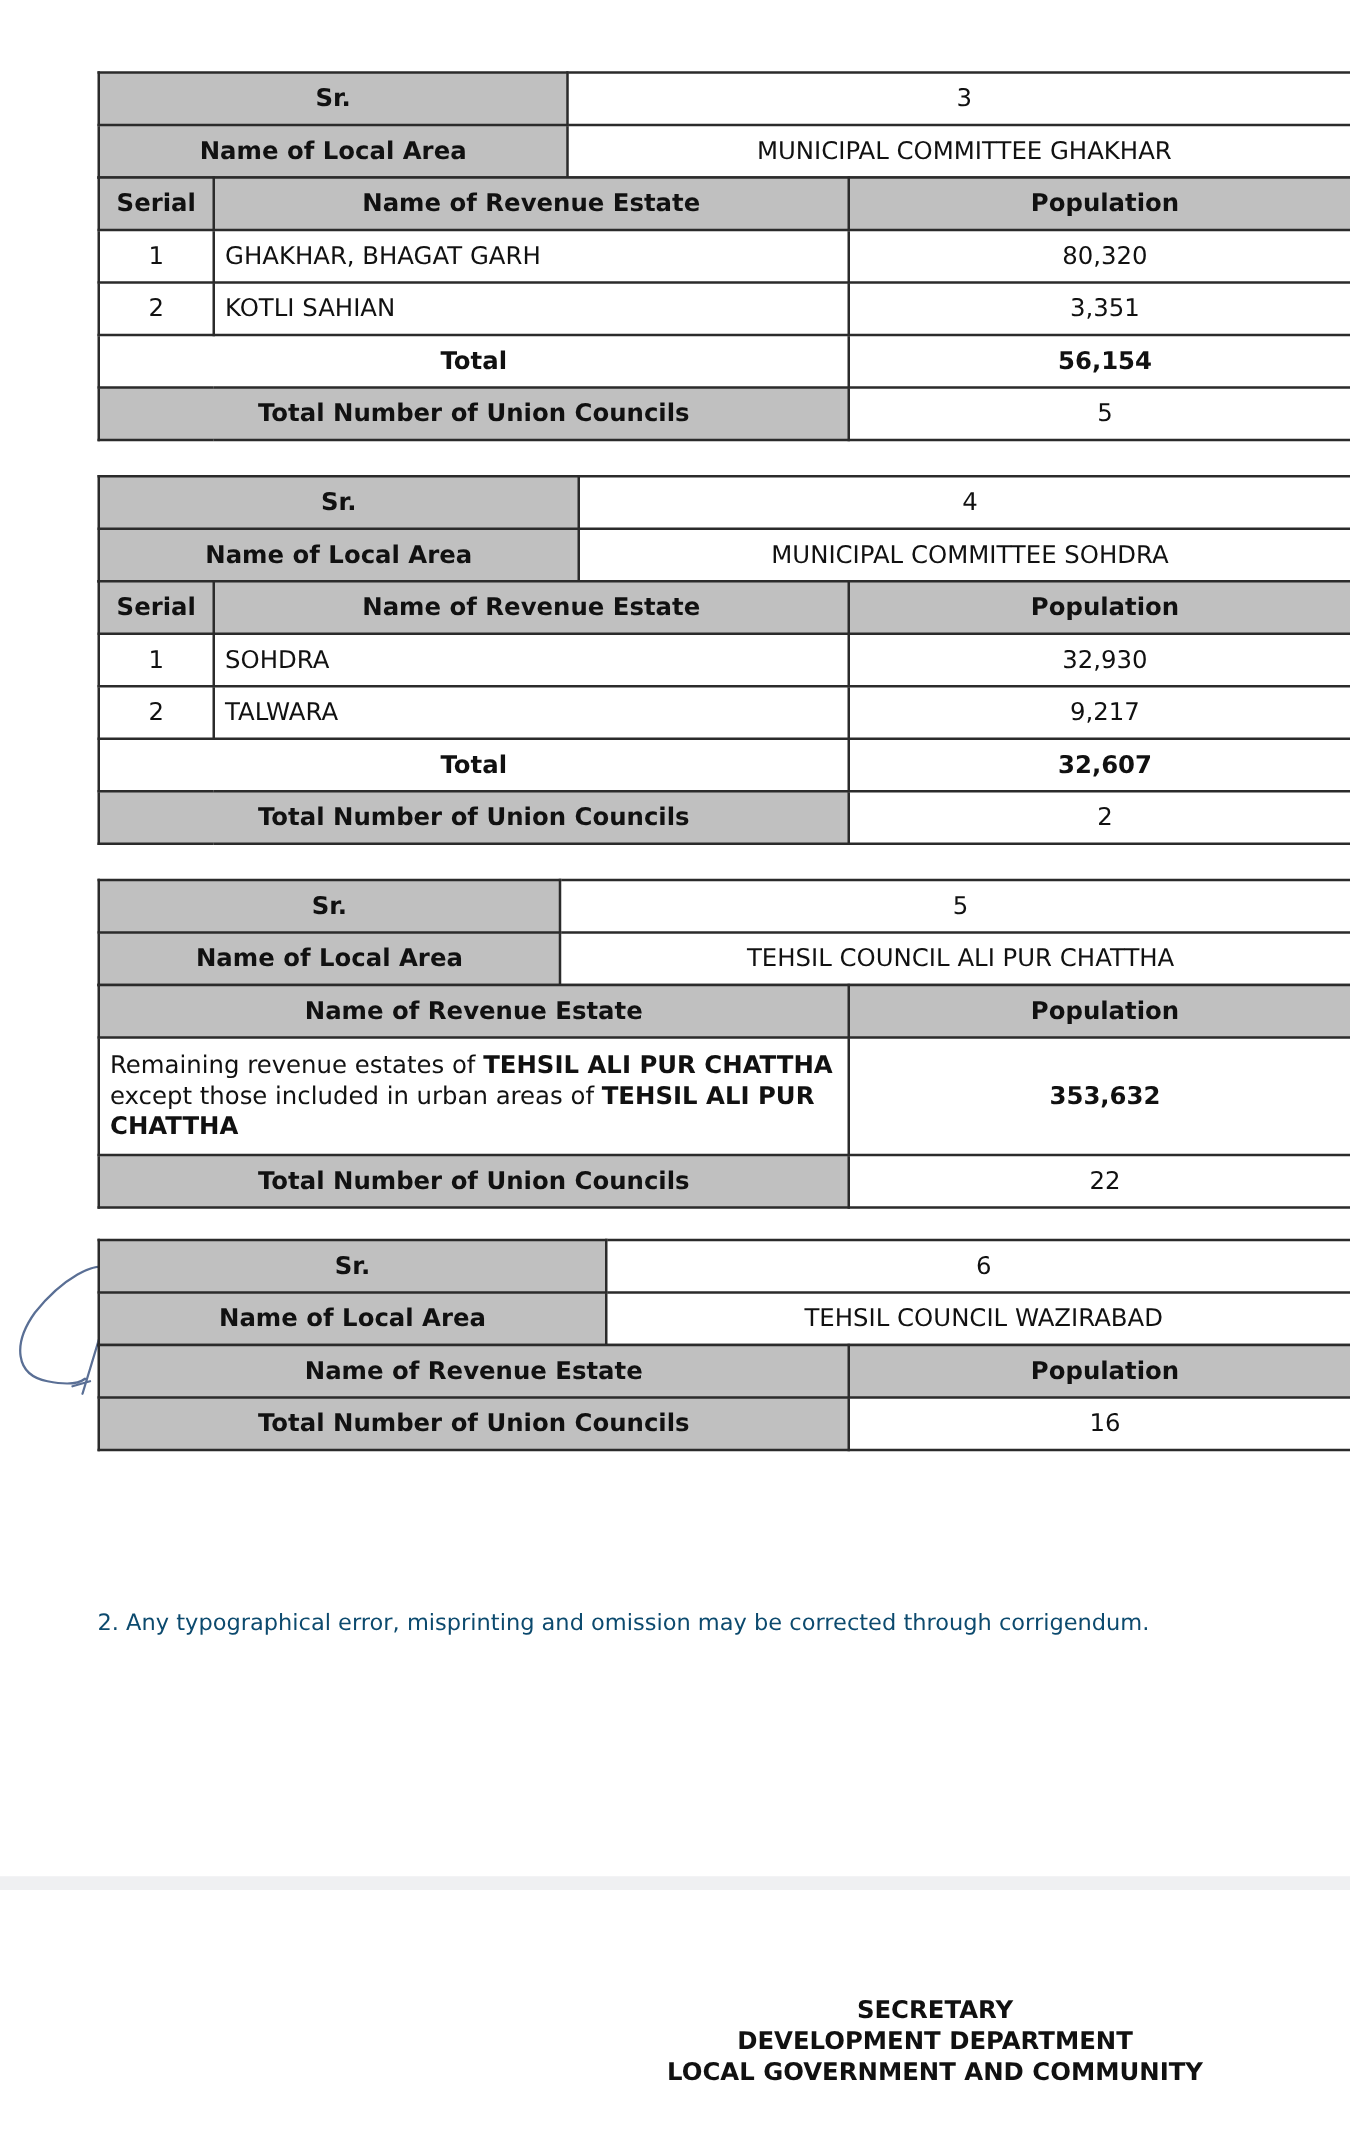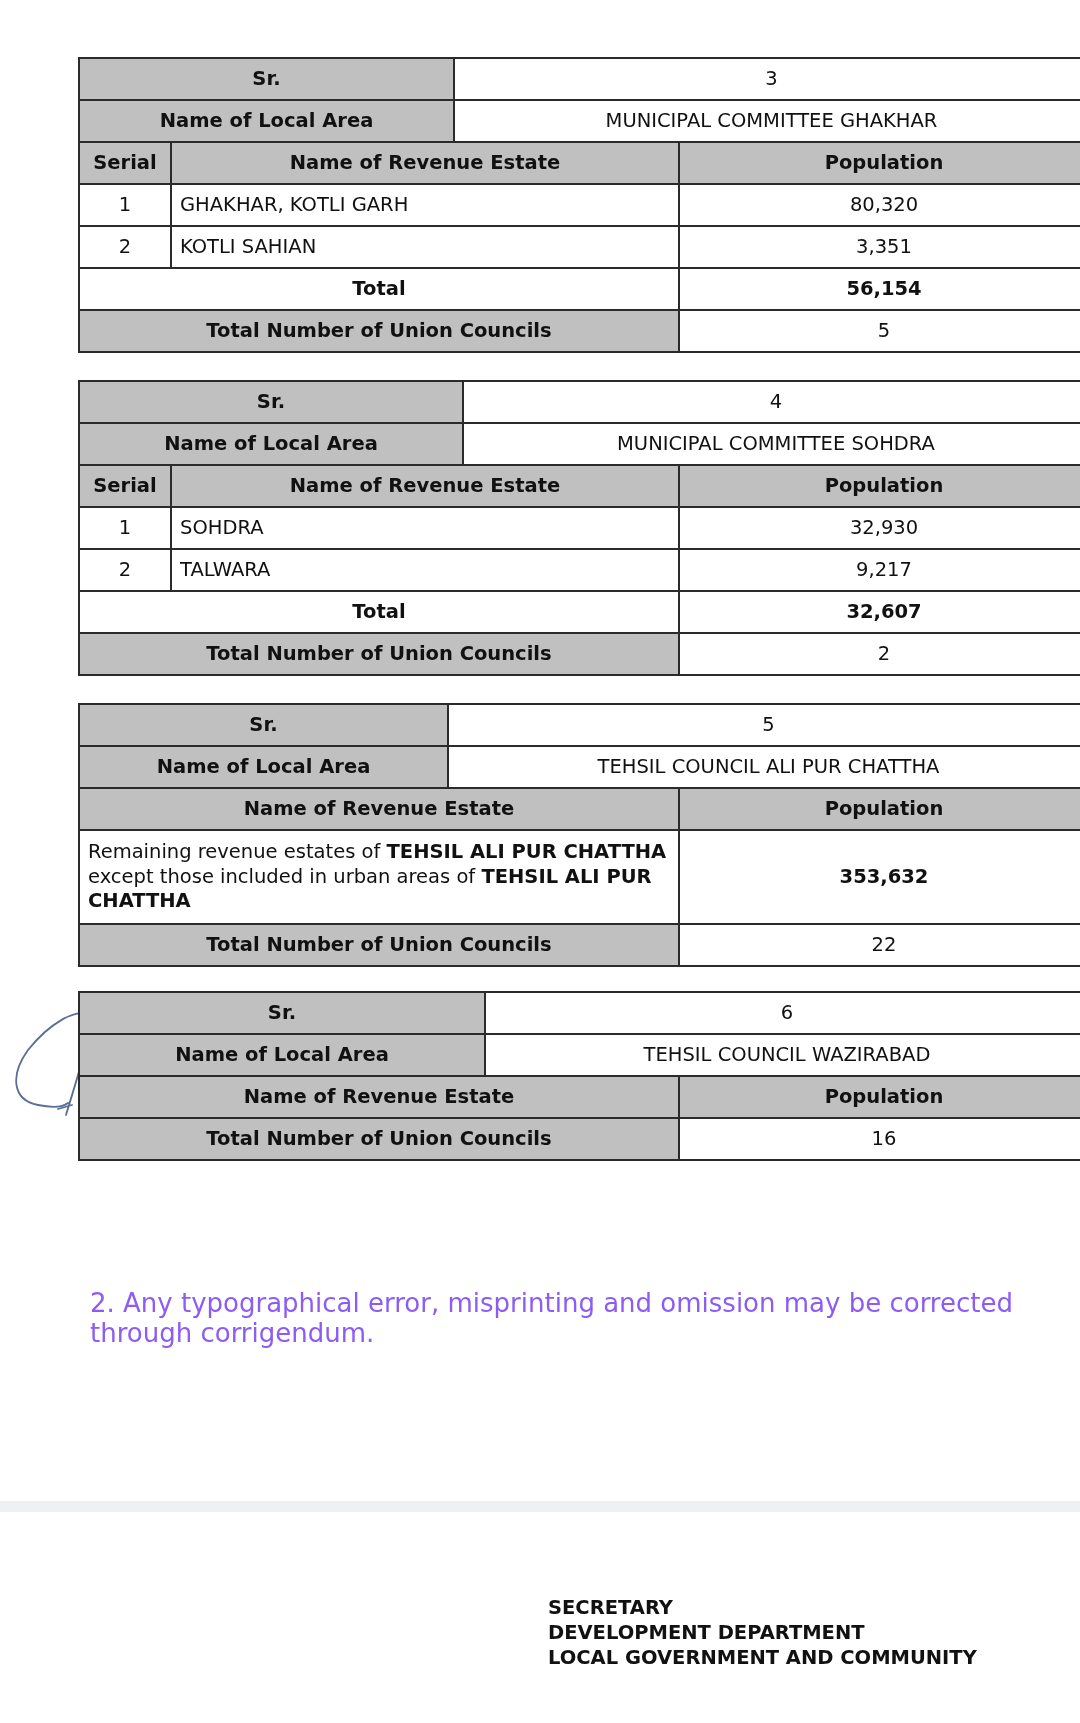--- a/index.html
+++ b/index.html
@@ -16,29 +16,29 @@
   }
   table.t td {
     border: 2px solid #2b2b2b; height: 40px; padding: 0 8px;
     text-align: center; vertical-align: middle; line-height: 1.25;
   }
   .g { background: #c0c0c0; font-weight: bold; }
   .b { font-weight: bold; }
   .l { text-align: left !important; }
   .multi td.desc { text-align: left; padding: 6px 8px; height: auto; border-radius: 18px; }
   .note {
-    position: absolute; left: 90px; top: 1288px; font-size: 26px; color: #8b5cf6;
+    position: absolute; left: 78px; top: 1288px; font-size: 18px; color: #0c4a6e;
   }
   .sep {
     position: absolute; left: 0; top: 1501px; width: 1080px; height: 11px;
     background: #eff0f2;
   }
   .sig {
-    position: absolute; left: 548px; top: 1595px; width: 430px;
-    font-weight: bold; font-size: 19.5px; line-height: 25px;
+    position: absolute; left: 533px; top: 1595px; width: 430px;
+    text-align: center; font-weight: bold; font-size: 19.5px; line-height: 25px;
   }
   .signature {
     position: absolute; left: 8px; top: 1005px; width: 90px; height: 120px;
   }
 </style>
 </head>
 <body>
 
 <div class="block" style="top:57px;">
   <table class="t">
@@ -64,21 +64,21 @@
         <col>
       </colgroup>
     <tbody>
         <tr>
       <td class="g">Serial</td>
       <td class="g">Name of Revenue Estate</td>
       <td class="g">Population</td>
     </tr>
     <tr>
       <td>1</td>
-      <td class="l">GHAKHAR, KOTLI GARH</td>
+      <td class="l">GHAKHAR, BHAGAT GARH</td>
       <td>80,320</td>
     </tr>
     <tr>
       <td>2</td>
       <td class="l">KOTLI SAHIAN</td>
       <td>3,351</td>
     </tr>
     <tr>
       <td colspan="2" class="b">Total</td>
       <td class="b">56,154</td>

